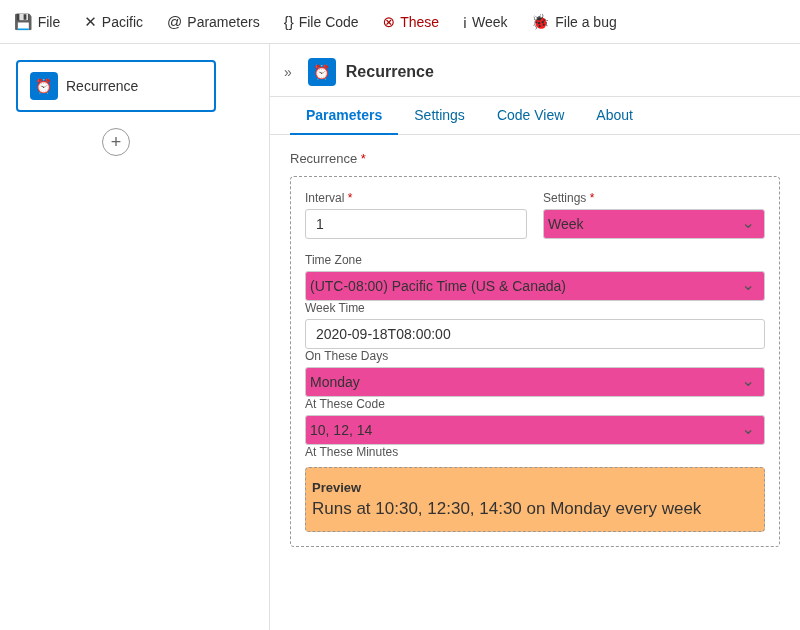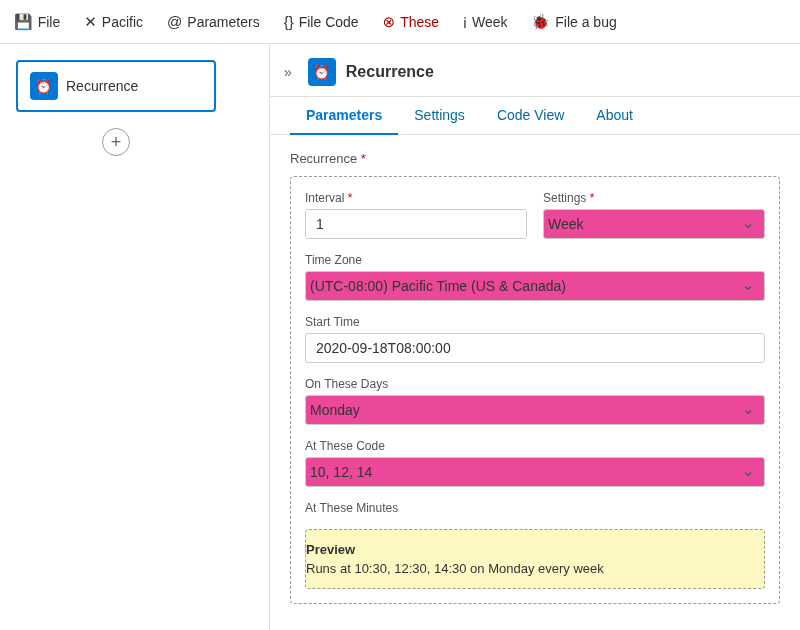--- a/index.html
+++ b/index.html
@@ -101,29 +101,29 @@
       width: 100%; border: 1px solid #ccc; border-radius: 3px;
       padding: 6px 4px; font-size: 14px; color: #333; background: #ec4899;
       outline: none; appearance: none; cursor: pointer;
     }
     .select-wrapper { position: relative; }
     .select-wrapper::after {
       content: '⌄'; position: absolute; right: 10px; top: 50%; transform: translateY(-60%);
       pointer-events: none; color: #555; font-size: 16px;
     }
 
-    .field-group { margin-bottom: 14px; }
+    .field-group { }
     .field-label { font-size: 12px; color: #555; margin-bottom: 4px; }
 
     .preview-box {
-      border: 1.5px dashed #999; border-radius: 4px; padding: 12px 0;
-      background: #fef9c3; margin-top: 8px;
+      border: 1.5px dashed #999; border-radius: 4px; padding: 12px 6px;
+      background: #fdba74; margin-top: 8px;
     }
     .preview-title { font-size: 13px; font-weight: 700; color: #333; margin-bottom: 4px; }
-    .preview-text { font-size: 13px; color: #333; }
+    .preview-text { font-size: 17px; color: #333; }
 
     
     .recurrence-label { font-size: 13px; color: #555; margin-bottom: 10px; }
     .recurrence-label .req::after { content: ' *'; color: #c00; }
   </style>
 </head>
 <body>
 
 <div class="toolbar">
   <div class="toolbar-item">
@@ -213,21 +213,21 @@
           <div class="select-wrapper">
             <select class="select-field">
               <option>(UTC-08:00) Pacific Time (US &amp; Canada)</option>
               <option>(UTC-05:00) Eastern Time (US &amp; Canada)</option>
               <option>(UTC+00:00) UTC</option>
             </select>
           </div>
         </div>
 
         <div class="field-group">
-          <div class="field-label">Start Time</div>
+          <div class="field-label">Week Time</div>
           <input class="input-field" type="text" value="2020-09-18T08:00:00" style="">
         </div>
 
         <div class="field-group">
           <div class="field-label">On These Days</div>
           <div class="select-wrapper">
             <select class="select-field">
               <option>Monday</option>
               <option>Tuesday</option>
               <option>Wednesday</option>

